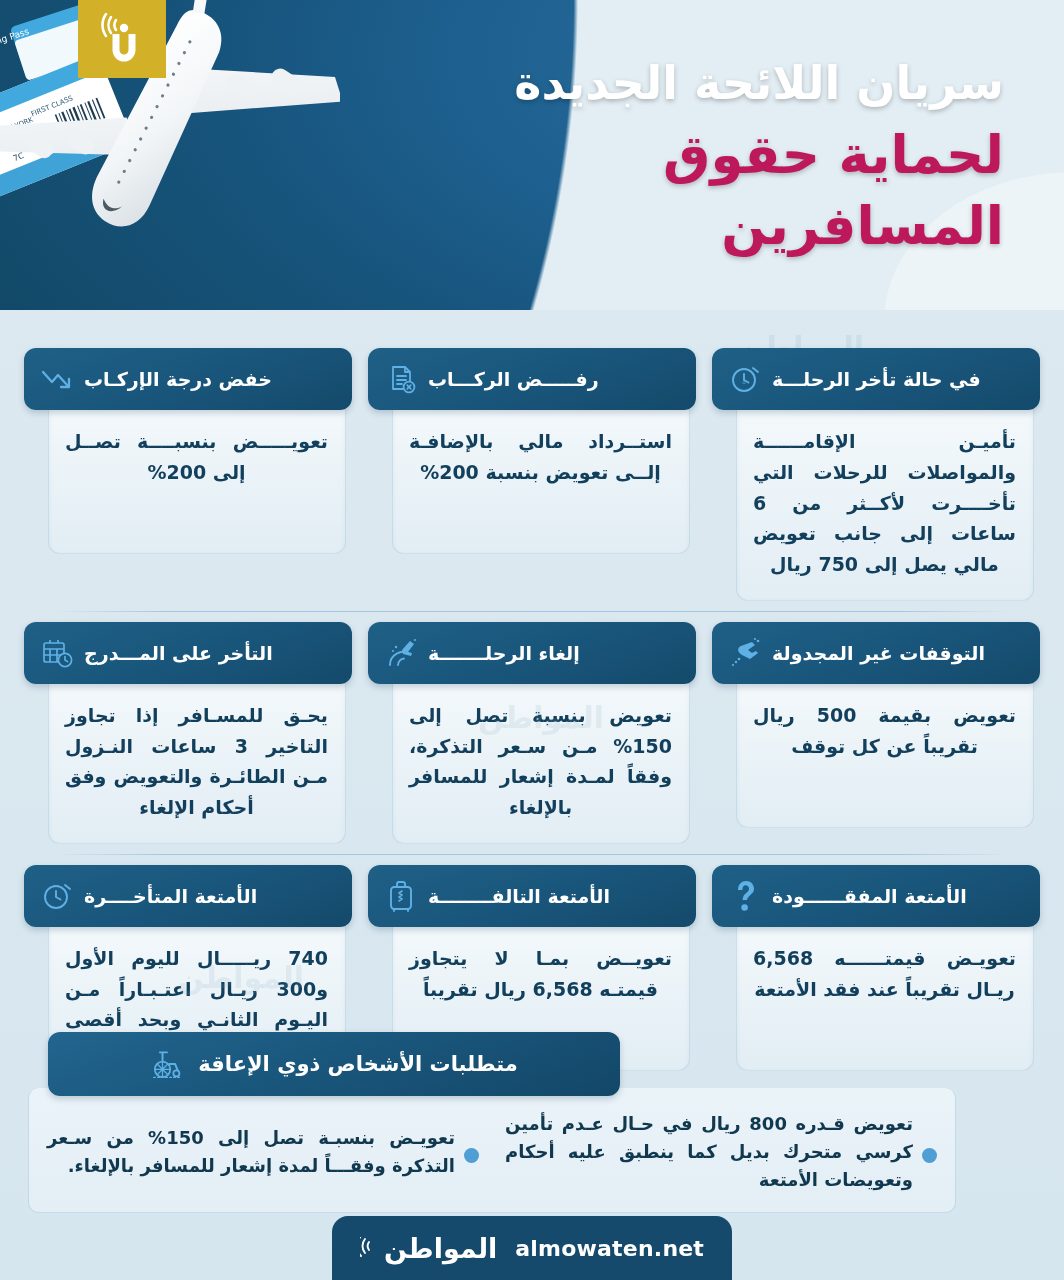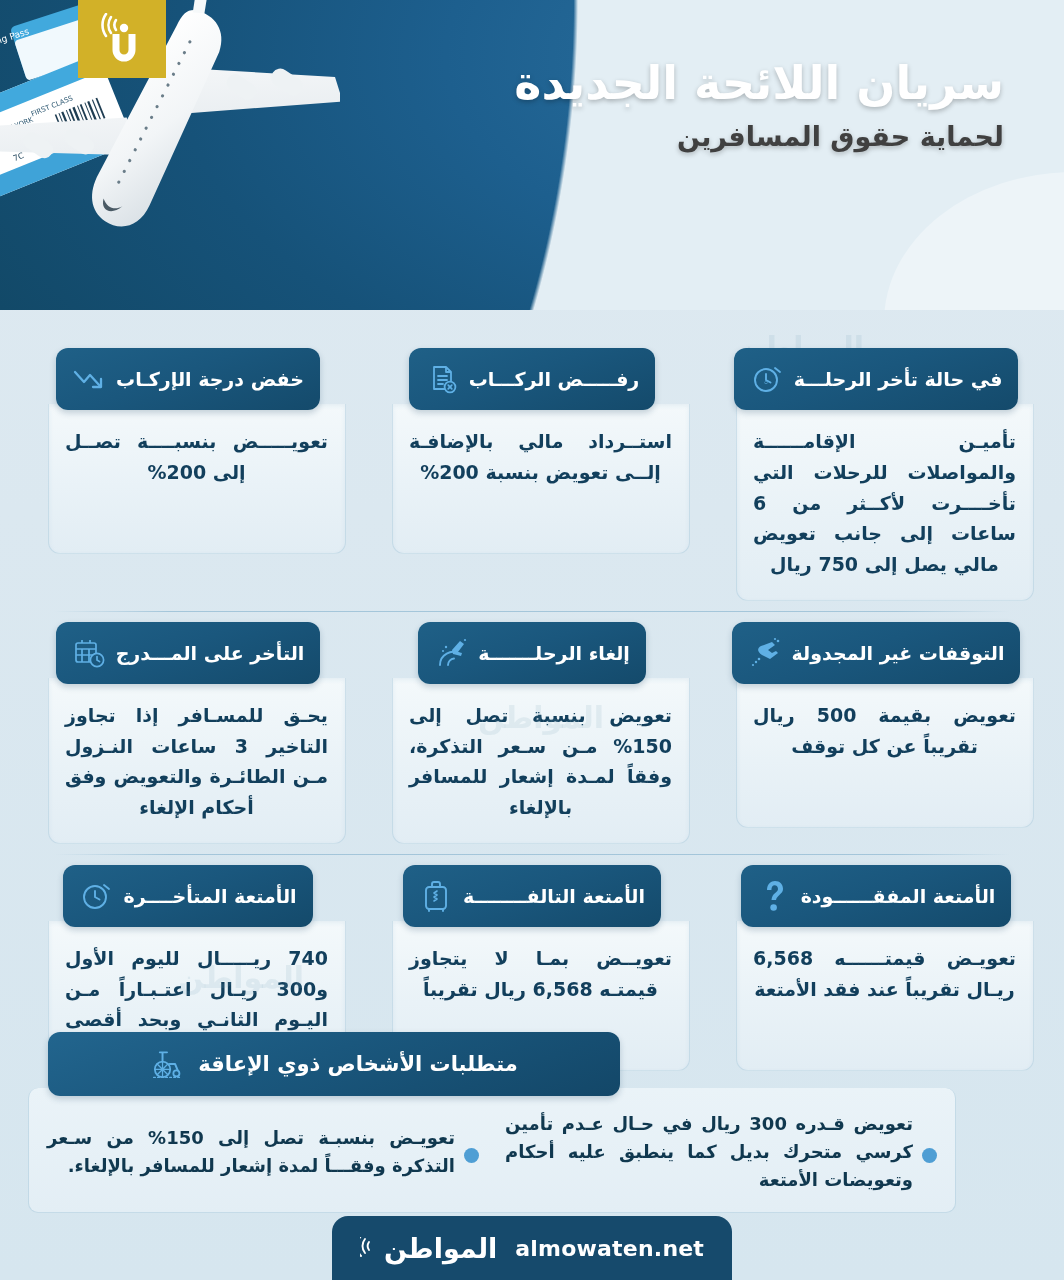--- a/index.html
+++ b/index.html
@@ -58,22 +58,22 @@
   }
   .header-title-l1 {
     color: #ffffff;
     font-size: 46px;
     font-weight: bold;
     letter-spacing: 0px;
     line-height: 1.28;
     text-shadow: 0 2px 5px rgba(0,0,0,.25);
   }
   .header-title-l2 {
-    color: #404040;
-    font-size: 27px;
+    color: #be185d;
+    font-size: 53px;
     font-weight: bold;
     line-height: 1.35;
     margin-top: 6px;
     text-shadow: 0 2px 5px rgba(0,0,0,.25);
   }
 
   .brand-badge {
     position: absolute;
     left: 78px;
     top: 0px;
@@ -110,21 +110,20 @@
     flex-direction: row;
     gap: 16px;
     margin-bottom: 10px;
   }
 
   .card {
     flex: 1 1 0;
     display: flex;
     flex-direction: column;
     position: relative;
-    align-items: center;
   }
 
   .card-head {
     background: linear-gradient(160deg, #1f6087 0%, #1a577d 45%, #144a6b 100%);
     border-radius: 12px;
     height: 62px;
     display: flex;
     align-items: center;
     justify-content: flex-end;
     padding: 0 16px;
@@ -589,21 +588,21 @@
         <path d="M14 14 V5 M11 5 H19" stroke-width="2.2"></path>
         <path d="M22 18 h6 l3 7" stroke-width="2.2" stroke-linejoin="round"></path>
         <circle cx="29.5" cy="28.5" r="3.4" stroke-width="2"></circle>
         <path d="M4 33 H34" stroke-width="1.4" stroke-dasharray="2 2.5"></path>
       </svg>
     </span>
   </div>
   <div class="disability-body">
     <div class="bullet-item">
       <span class="bullet-dot"></span>
-      <span class="bullet-text">تعويض قـدره 300 ريال في حـال عـدم تأمين كرسي متحرك بديل كما ينطبق عليه أحكام وتعويضات الأمتعة</span>
+      <span class="bullet-text">تعويض قـدره 800 ريال في حـال عـدم تأمين كرسي متحرك بديل كما ينطبق عليه أحكام وتعويضات الأمتعة</span>
     </div>
     <div class="bullet-item">
       <span class="bullet-dot"></span>
       <span class="bullet-text">تعويـض بنسبـة تصل إلى 150% من سـعر التذكرة وفقـــاً لمدة إشعار للمسافر بالإلغاء.</span>
     </div>
   </div>
 </div>
 
 <div class="footer">
   <div class="footer-pill">

